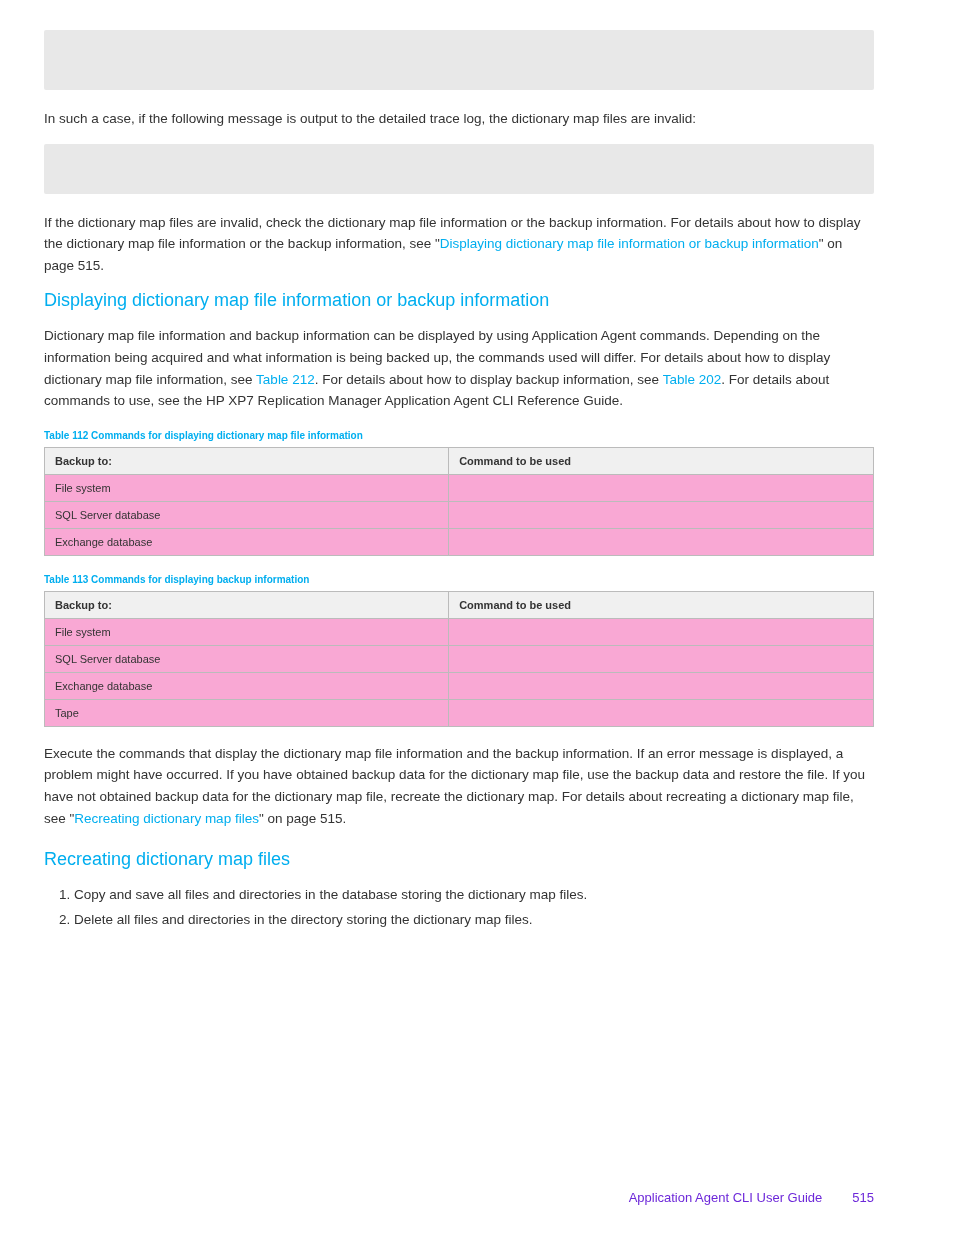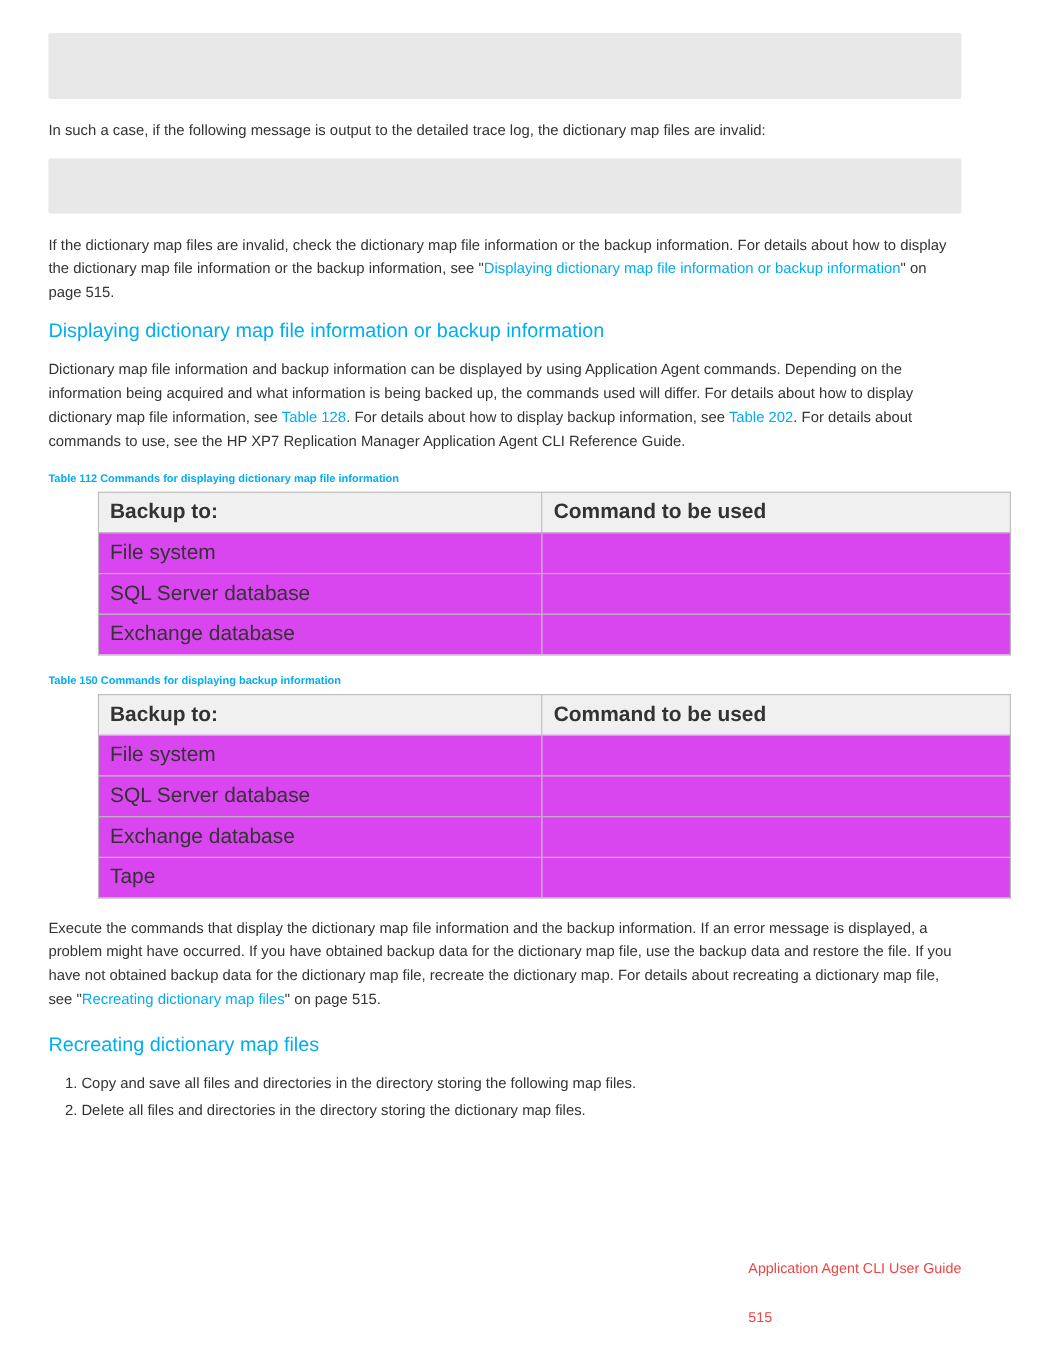--- a/index.html
+++ b/index.html
@@ -49,34 +49,33 @@
       color: #00aeef;
       font-size: 10px;
       font-weight: bold;
       margin-bottom: 6px;
       margin-top: 18px;
     }
     table {
       width: 100%;
       border-collapse: collapse;
       margin-bottom: 16px;
-      font-size: 19px;
-      margin-left: 45px;
+      font-size: 11px;
     }
     table th {
       background: #f0f0f0;
       border: 1px solid #bbb;
       padding: 7px 10px;
       text-align: left;
       font-weight: bold;
     }
     table td {
       border: 1px solid #bbb;
       padding: 7px 10px;
-      background: #d946ef;
+      background: #f9a8d4;
     }
     .sub-heading {
       color: #00aeef;
       font-size: 18px;
       font-weight: normal;
       margin-bottom: 14px;
       margin-top: 20px;
     }
     .numbered-list {
       padding-left: 30px;
@@ -86,24 +85,23 @@
       font-size: 13.5px;
       line-height: 1.7;
       color: #333;
       margin-bottom: 2px;
     }
     .footer {
       position: absolute;
       bottom: 30px;
       right: 80px;
       font-size: 13px;
-      color: #ef4444;
+      color: #6d28d9;
       display: flex;
       gap: 30px;
-      flex-direction: column;
     }
     .italic { }
   </style>
 </head>
 <body>
 
 <div class="page">
 
   <div class="gray-box"></div>
 
@@ -112,21 +110,21 @@
   <div class="gray-box-sm"></div>
 
   <p class="body-text">
     If the dictionary map files are invalid, check the dictionary map file information or the backup information. For details about how to display the dictionary map file information or the backup information, see "<a class="link">Displaying dictionary map file information or backup information</a>" on page 515.
   </p>
 
   <h2 class="section-heading">Displaying dictionary map file information or backup information</h2>
 
   <p class="body-text">
     Dictionary map file information and backup information can be displayed by using Application Agent commands. Depending on the information being acquired and what information is being backed up, the commands used will differ. For details about how to display dictionary map file information, see
-    <a class="link">Table 128</a>.
+    <a class="link">Table 212</a>.
     For details about how to display backup information, see
     <a class="link">Table 202</a>.
     For details about commands to use, see the <span class="italic">HP XP7 Replication Manager Application Agent CLI Reference Guide</span>.
   </p>
 
   <p class="table-caption">Table 112 Commands for displaying dictionary map file information</p>
 
   <table>
     <thead>
       <tr>
@@ -143,21 +141,21 @@
         <td>SQL Server database</td>
         <td></td>
       </tr>
       <tr>
         <td>Exchange database</td>
         <td></td>
       </tr>
     </tbody>
   </table>
 
-  <p class="table-caption">Table 150 Commands for displaying backup information</p>
+  <p class="table-caption">Table 113 Commands for displaying backup information</p>
 
   <table>
     <thead>
       <tr>
         <th>Backup to:</th>
         <th>Command to be used</th>
       </tr>
     </thead>
     <tbody>
       <tr>
@@ -179,21 +177,21 @@
     </tbody>
   </table>
 
   <p class="body-text">
     Execute the commands that display the dictionary map file information and the backup information. If an error message is displayed, a problem might have occurred. If you have obtained backup data for the dictionary map file, use the backup data and restore the file. If you have not obtained backup data for the dictionary map file, recreate the dictionary map. For details about recreating a dictionary map file, see "<a class="link">Recreating dictionary map files</a>" on page 515.
   </p>
 
   <h2 class="sub-heading">Recreating dictionary map files</h2>
 
   <ol class="numbered-list">
-    <li>Copy and save all files and directories in the directory storing the following map files.</li>
+    <li>Copy and save all files and directories in the database storing the dictionary map files.</li>
     <li>Delete all files and directories in the directory storing the dictionary map files.</li>
   </ol>
 
   <div class="footer">
     <span>Application Agent CLI User Guide</span>
     <span>515</span>
   </div>
 
 </div>
 

